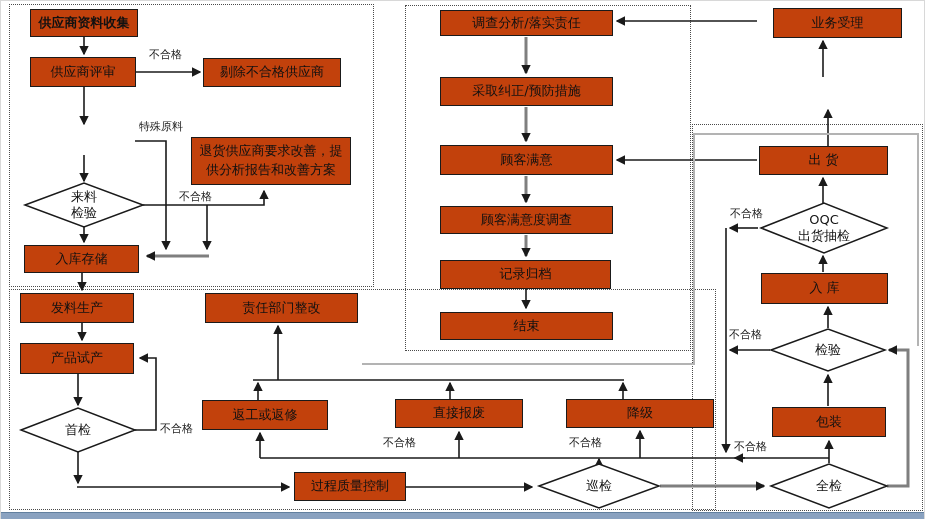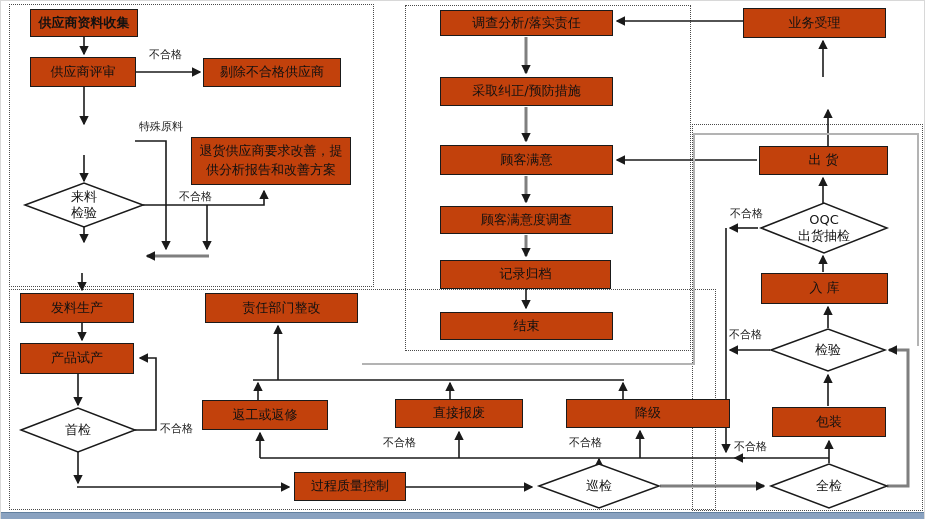--- a/index.html
+++ b/index.html
@@ -98,36 +98,37 @@
     <div class="container-box" style="left: 8px; top: 288px; width: 705px; height: 219px;"></div>
     <div class="container-box" style="left: 404px; top: 4px; width: 284px; height: 344px;"></div>
     <div class="container-box" style="left: 691px; top: 123px; width: 229px; height: 385px;"></div>
     <div class="node bold" style="left: 29px; top: 8px; width: 108px; height: 28px;">供应商资料收集</div>
     <div class="node" style="left: 29px; top: 56px; width: 106px; height: 30px;">供应商评审</div>
     <div class="node" style="left: 202px; top: 57px; width: 138px; height: 29px;">剔除不合格供应商</div>
     <div class="node" style="left: 190px; top: 136px; width: 160px; height: 48px;">退货供应商要求改善，提
 供分析报告和改善方案</div>
     <div class="dtext" style="left: 24px; top: 182px; width: 118px; height: 44px;">来料
 检验</div>
+    <div class="node" style="left: 23px; top: 244px; width: 115px; height: 28px;">入库存储</div>
     <div class="node" style="left: 19px; top: 292px; width: 114px; height: 30px;">发料生产</div>
     <div class="node" style="left: 204px; top: 292px; width: 153px; height: 30px;">责任部门整改</div>
     <div class="node" style="left: 19px; top: 342px; width: 114px; height: 31px;">产品试产</div>
     <div class="dtext" style="left: 20px; top: 407px; width: 114px; height: 44px;">首检</div>
     <div class="node" style="left: 201px; top: 399px; width: 126px; height: 30px;">返工或返修</div>
     <div class="node" style="left: 394px; top: 398px; width: 128px; height: 29px;">直接报废</div>
-    <div class="node" style="left: 565px; top: 398px; width: 164px; height: 29px;">降级</div>
+    <div class="node" style="left: 565px; top: 398px; width: 148px; height: 29px;">降级</div>
     <div class="node" style="left: 293px; top: 471px; width: 112px; height: 29px;">过程质量控制</div>
     <div class="dtext" style="left: 538px; top: 463px; width: 120px; height: 44px;">巡检</div>
     <div class="node" style="left: 439px; top: 9px; width: 173px; height: 26px;">调查分析/落实责任</div>
     <div class="node" style="left: 439px; top: 76px; width: 173px; height: 29px;">采取纠正/预防措施</div>
     <div class="node" style="left: 439px; top: 144px; width: 173px; height: 30px;">顾客满意</div>
     <div class="node" style="left: 439px; top: 205px; width: 173px; height: 28px;">顾客满意度调查</div>
     <div class="node" style="left: 439px; top: 259px; width: 171px; height: 29px;">记录归档</div>
     <div class="node" style="left: 439px; top: 311px; width: 173px; height: 28px;">结束</div>
-    <div class="node" style="left: 742px; top: 7px; width: 143px; height: 30px;">业务受理</div>
+    <div class="node" style="left: 772px; top: 7px; width: 129px; height: 30px;">业务受理</div>
     <div class="node" style="left: 758px; top: 145px; width: 129px; height: 29px;">出 货</div>
     <div class="dtext" style="left: 760px; top: 202px; width: 126px; height: 50px;">OQC
 出货抽检</div>
     <div class="node" style="left: 760px; top: 272px; width: 127px; height: 31px;">入 库</div>
     <div class="dtext" style="left: 770px; top: 328px; width: 114px; height: 42px;">检验</div>
     <div class="node" style="left: 771px; top: 406px; width: 114px; height: 30px;">包装</div>
     <div class="dtext" style="left: 770px; top: 463px; width: 116px; height: 44px;">全检</div>
     <div class="elabel" style="left: 148px; top: 46px;">不合格</div>
     <div class="elabel" style="left: 138px; top: 118px;">特殊原料</div>
     <div class="elabel" style="left: 178px; top: 188px;">不合格</div>

